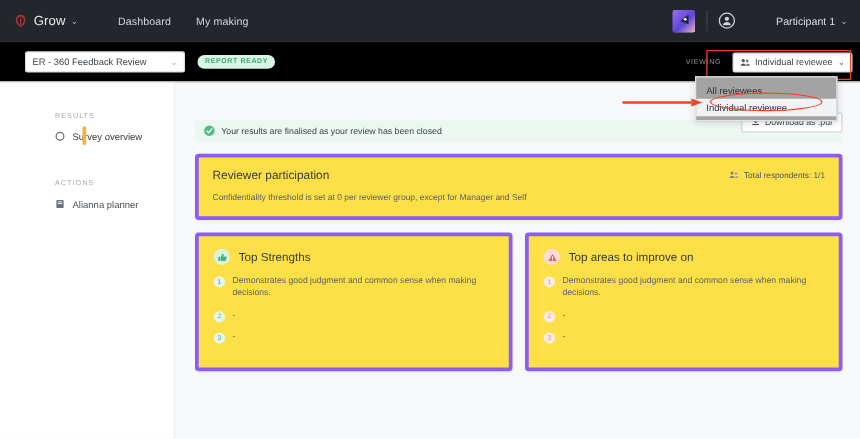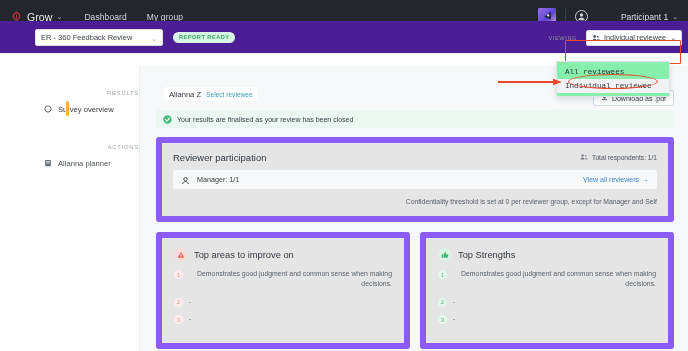--- a/index.html
+++ b/index.html
@@ -2,37 +2,37 @@
 <html><head>
 <meta charset="utf-8">
 <style>
   * { box-sizing: border-box; margin: 0; padding: 0; }
   html, body {
     width: 688px; height: 351px;
     overflow: hidden;
     font-family: "Liberation Sans", sans-serif;
     background: #ffffff;
   }
-  #app { position: relative; width: 688px; height: 281px; background: #ffffff; text-align: right; }
+  #app { position: relative; width: 688px; height: 281px; background: #ffffff; }
 
   
   .topnav {
     position: absolute; left: 0; top: 0; width: 688px; height: 33px;
     background: #23262b;
     display: flex; align-items: center;
   }
   .brand { display: flex; align-items: center; margin-left: 11px; }
   .brand-logo {
     width: 11px; height: 11px; margin-right: 5px;
     position: relative;
   }
   .brand-logo svg { display: block; }
   .brand-text { color: #e7e9ec; font-size: 10.5px; letter-spacing: .1px; }
   .caret-sm { color: #b6bac0; font-size: 7px; margin-left: 4px; }
-  .nav-links { display: flex; align-items: center; margin-left: 22px; gap: 20px; }
+  .nav-links { display: flex; align-items: center; margin-left: 32px; gap: 20px; }
   .nav-link { color: #d3d6da; font-size: 8.5px; letter-spacing: .1px; }
   .topnav-right {
     position: absolute; right: 10px; top: 0; height: 33px;
     display: flex; align-items: center; gap: 0;
   }
   .app-badge {
     width: 18px; height: 18px; border-radius: 2px; overflow: hidden;
     background: linear-gradient(135deg,#8a63ea 0%, #6d4fe0 45%, #e6a9bc 100%);
     position: relative;
   }
@@ -43,23 +43,23 @@
     width: 13px; height: 13px; border-radius: 50%;
     border: 1.1px solid #cfd3d8; color: #cfd3d8;
     display: flex; align-items: center; justify-content: center;
     margin-right: 5px;
   }
   .avatar svg { display: block; }
   .user-text { color: #dcdfe3; font-size: 8.5px; padding-left: 28px; }
 
   
   .toolbar {
-    position: absolute; left: 0; top: 21px; width: 688px; height: 33px;
-    background: #4c1d95; border-bottom: 1px solid #eceef1;
-    display: flex; align-items: center; padding-left: 15px;
+    position: absolute; left: 0; top: 33px; width: 688px; height: 33px;
+    background: #000000; border-bottom: 1px solid #eceef1;
+    display: flex; align-items: center;
   }
   .survey-select {
     margin-left: 20px; width: 128px; height: 17px;
     border: 1px solid #dcdfe3; border-radius: 2px; background: #fff;
     display: flex; align-items: center; padding: 0 5px;
     position: relative;
   }
   .survey-select .label { font-size: 7.5px; color: #3d4349; }
   .survey-select .chev {
     position: absolute; right: 5px; top: 5px;
@@ -90,23 +90,23 @@
 
   
   .annot-box {
     position: absolute; left: 565px; top: 40px; width: 116px; height: 24px;
     border: 1.6px solid #e8492a; border-radius: 1px; pointer-events: none;
   }
 
   
   .dropdown {
     position: absolute; left: 556px; top: 61px; width: 114px;
-    background: #86efac; border: 1px solid #e2e4e8;
+    background: #a3a3a3; border: 1px solid #e2e4e8;
     box-shadow: 0 2px 6px rgba(20,25,35,.14);
-    z-index: 40; padding: 3px 0; font-family: Liberation Mono, monospace;
+    z-index: 40; padding: 3px 0;
   }
   .dd-item {
     height: 14px; display: flex; align-items: center;
     padding: 0 8px; font-size: 7.6px; color: #2f3439;
   }
   .dd-item.selected { background: #f1f2f4; }
   .annot-ellipse {
     position: absolute; left: 568px; top: 74px; width: 90px; height: 15px;
     border: 1.5px solid #e8492a; border-radius: 50%;
     z-index: 50; pointer-events: none;
@@ -169,23 +169,23 @@
   .reviewee-link { font-size: 6.6px; color: #3ba4bd; }
 
   .banner {
     margin: 9px 14px 0 16px; height: 18px;
     background: #edf7f2; border-radius: 2px;
     display: flex; align-items: center; padding: 0 7px; gap: 5px;
   }
   .banner .txt { font-size: 7px; color: #3b4147; }
 
   .card {
-    background: #e5e5e5; border-radius: 3px;
+    background: #fde047; border-radius: 3px;
     box-shadow: 0 1px 2px rgba(30,40,60,.05);
-    border: 6px solid #8b5cf6;
+    border: 3px solid #8b5cf6;
   }
   .card-participation {
     margin: 9px 14px 0 16px; padding: 9px 11px 11px 11px;
   }
   .cp-head { display: flex; align-items: center; justify-content: space-between; }
   .cp-title { font-size: 9.5px; color: #333a41; }
   .cp-total { display: flex; align-items: center; gap: 4px; font-size: 6.6px; color: #4c535b; }
   .cp-row {
     margin-top: 7px; height: 19px; background: #f7f8fa; border-radius: 2px;
     display: flex; align-items: center; justify-content: space-between;
@@ -228,21 +228,21 @@
         <svg width="11" height="11" viewBox="0 0 11 11">
           <path d="M5.5 1.3c2 .6 3.2 2 3.2 3.8 0 2-1.5 3.6-3.2 4.6C3.8 8.7 2.3 7.1 2.3 5.1c0-1.8 1.2-3.2 3.2-3.8z" fill="none" stroke="#a8353a" stroke-width="1.3"></path>
           <path d="M5.5 3.2v5" stroke="#a8353a" stroke-width="1"></path>
         </svg>
       </span>
       <span class="brand-text">Grow</span>
       <span class="caret-sm">⌄</span>
     </div>
     <div class="nav-links">
       <span class="nav-link">Dashboard</span>
-      <span class="nav-link">My group</span>
+      <span class="nav-link">My making</span>
     </div>
     <div class="topnav-right">
       <div class="app-badge">
         <svg width="18" height="18" viewBox="0 0 18 18">
           <defs>
             <linearGradient id="ab" x1="0" y1="0" x2="1" y2="1">
               <stop offset="0%" stop-color="#9b6ff0"></stop>
               <stop offset="55%" stop-color="#5c45d6"></stop>
               <stop offset="100%" stop-color="#f0b0c0"></stop>
             </linearGradient>
@@ -318,24 +318,20 @@
             <rect x="2.2" y="3.6" width="3.6" height="0.7" fill="#ffffff"></rect>
           </svg>
         </span>
         <span class="si-label">Alianna planner</span>
       </div>
     </div>
 
     <div class="main">
 
       <div class="page-title-row">
-        <span class="reviewee-chip">
-          <span class="reviewee-name">Alianna Z</span>
-          <span class="reviewee-link">Select reviewee</span>
-        </span>
       </div>
 
       <div class="banner">
         <span>
           <svg width="9" height="9" viewBox="0 0 9 9">
             <circle cx="4.5" cy="4.5" r="4.2" fill="#4cbd7f"></circle>
             <path d="M2.5 4.7 L3.9 6.1 L6.5 3.1" fill="none" stroke="#ffffff" stroke-width="1.1" stroke-linecap="round"></path>
           </svg>
         </span>
         <span class="txt">Your results are finalised as your review has been closed</span>
@@ -350,40 +346,51 @@
                 <circle cx="2.6" cy="2.4" r="1.2" fill="#7a8088"></circle>
                 <circle cx="5.8" cy="2.7" r="1" fill="#9aa0a7"></circle>
                 <path d="M.6 6.4c.3-1.2 1-1.8 2-1.8s1.7.6 2 1.8z" fill="#7a8088"></path>
                 <path d="M4.7 6.4c.24-1 .86-1.45 1.6-1.45s1.36.45 1.6 1.45z" fill="#9aa0a7"></path>
               </svg>
             </span>
             <span>Total respondents: 1/1</span>
           </span>
         </div>
 
-        <div class="cp-row">
-          <span class="cp-row-left">
-            <span>
-              <svg width="9" height="9" viewBox="0 0 9 9">
-                <circle cx="4.5" cy="3.2" r="1.7" fill="none" stroke="#4a5058" stroke-width="1"></circle>
-                <path d="M1.5 8.1c.4-1.7 1.6-2.5 3-2.5s2.6.8 3 2.5" fill="none" stroke="#4a5058" stroke-width="1"></path>
+
+        <div class="cp-note">Confidentiality threshold is set at 0 per reviewer group, except for Manager and Self</div>
+      </div>
+
+      <div class="cards-row">
+
+        <div class="card card-half">
+          <div class="ch-head">
+            <span class="ch-badge green">
+              <svg width="8" height="8" viewBox="0 0 8 8">
+                <path d="M2.6 3.3 L4.1 1.0 c.7 0 1 .5.85 1.1 L4.6 3.2 h2.1 c.5 0 .8.4.65.85 l-.7 2.1 c-.1.35-.4.55-.75.55 H2.6 Z" fill="#47b377"></path>
+                <rect x="0.7" y="3.3" width="1.45" height="3.4" rx="0.3" fill="#47b377"></rect>
               </svg>
             </span>
-            <span class="cp-row-label">Manager: 1/1</span>
-          </span>
-          <span class="cp-link">
-            <span>View all reviewers</span>
-            <span>→</span>
-          </span>
+            <span class="ch-title">Top Strengths</span>
+          </div>
+          <div class="ch-list">
+            <div class="ch-item">
+              <span class="ch-num green">1</span>
+              <span class="ch-text">Demonstrates good judgment and common sense when making decisions.</span>
+            </div>
+            <div class="ch-item">
+              <span class="ch-num green">2</span>
+              <span class="ch-text">-</span>
+            </div>
+            <div class="ch-item">
+              <span class="ch-num green">3</span>
+              <span class="ch-text">-</span>
+            </div>
+          </div>
         </div>
-
-        <div class="cp-note">Confidentiality threshold is set at 0 per reviewer group, except for Manager and Self</div>
-      </div>
-
-      <div class="cards-row">
 
         <div class="card card-half">
           <div class="ch-head">
             <span class="ch-badge red">
               <svg width="8" height="8" viewBox="0 0 8 8">
                 <path d="M4 1.1 L7.4 6.8 H0.6 Z" fill="#ea6258"></path>
                 <rect x="3.6" y="3.1" width="0.8" height="2" fill="#ffffff"></rect>
                 <rect x="3.6" y="5.5" width="0.8" height="0.8" fill="#ffffff"></rect>
               </svg>
             </span>
@@ -398,46 +405,20 @@
               <span class="ch-num red">2</span>
               <span class="ch-text">-</span>
             </div>
             <div class="ch-item">
               <span class="ch-num red">3</span>
               <span class="ch-text">-</span>
             </div>
           </div>
         </div>
 
-        <div class="card card-half">
-          <div class="ch-head">
-            <span class="ch-badge green">
-              <svg width="8" height="8" viewBox="0 0 8 8">
-                <path d="M2.6 3.3 L4.1 1.0 c.7 0 1 .5.85 1.1 L4.6 3.2 h2.1 c.5 0 .8.4.65.85 l-.7 2.1 c-.1.35-.4.55-.75.55 H2.6 Z" fill="#47b377"></path>
-                <rect x="0.7" y="3.3" width="1.45" height="3.4" rx="0.3" fill="#47b377"></rect>
-              </svg>
-            </span>
-            <span class="ch-title">Top Strengths</span>
-          </div>
-          <div class="ch-list">
-            <div class="ch-item">
-              <span class="ch-num green">1</span>
-              <span class="ch-text">Demonstrates good judgment and common sense when making decisions.</span>
-            </div>
-            <div class="ch-item">
-              <span class="ch-num green">2</span>
-              <span class="ch-text">-</span>
-            </div>
-            <div class="ch-item">
-              <span class="ch-num green">3</span>
-              <span class="ch-text">-</span>
-            </div>
-          </div>
-        </div>
-
       </div>
     </div>
   </div>
 
   <div class="download-btn">
     <span>
       <svg width="7" height="7" viewBox="0 0 7 7">
         <path d="M3.5 0.6 V4.1" stroke="#39424d" stroke-width=".8"></path>
         <path d="M2.1 3.0 L3.5 4.4 L4.9 3.0" fill="none" stroke="#39424d" stroke-width=".8"></path>
         <path d="M0.9 5.6 H6.1" stroke="#39424d" stroke-width=".8"></path>

